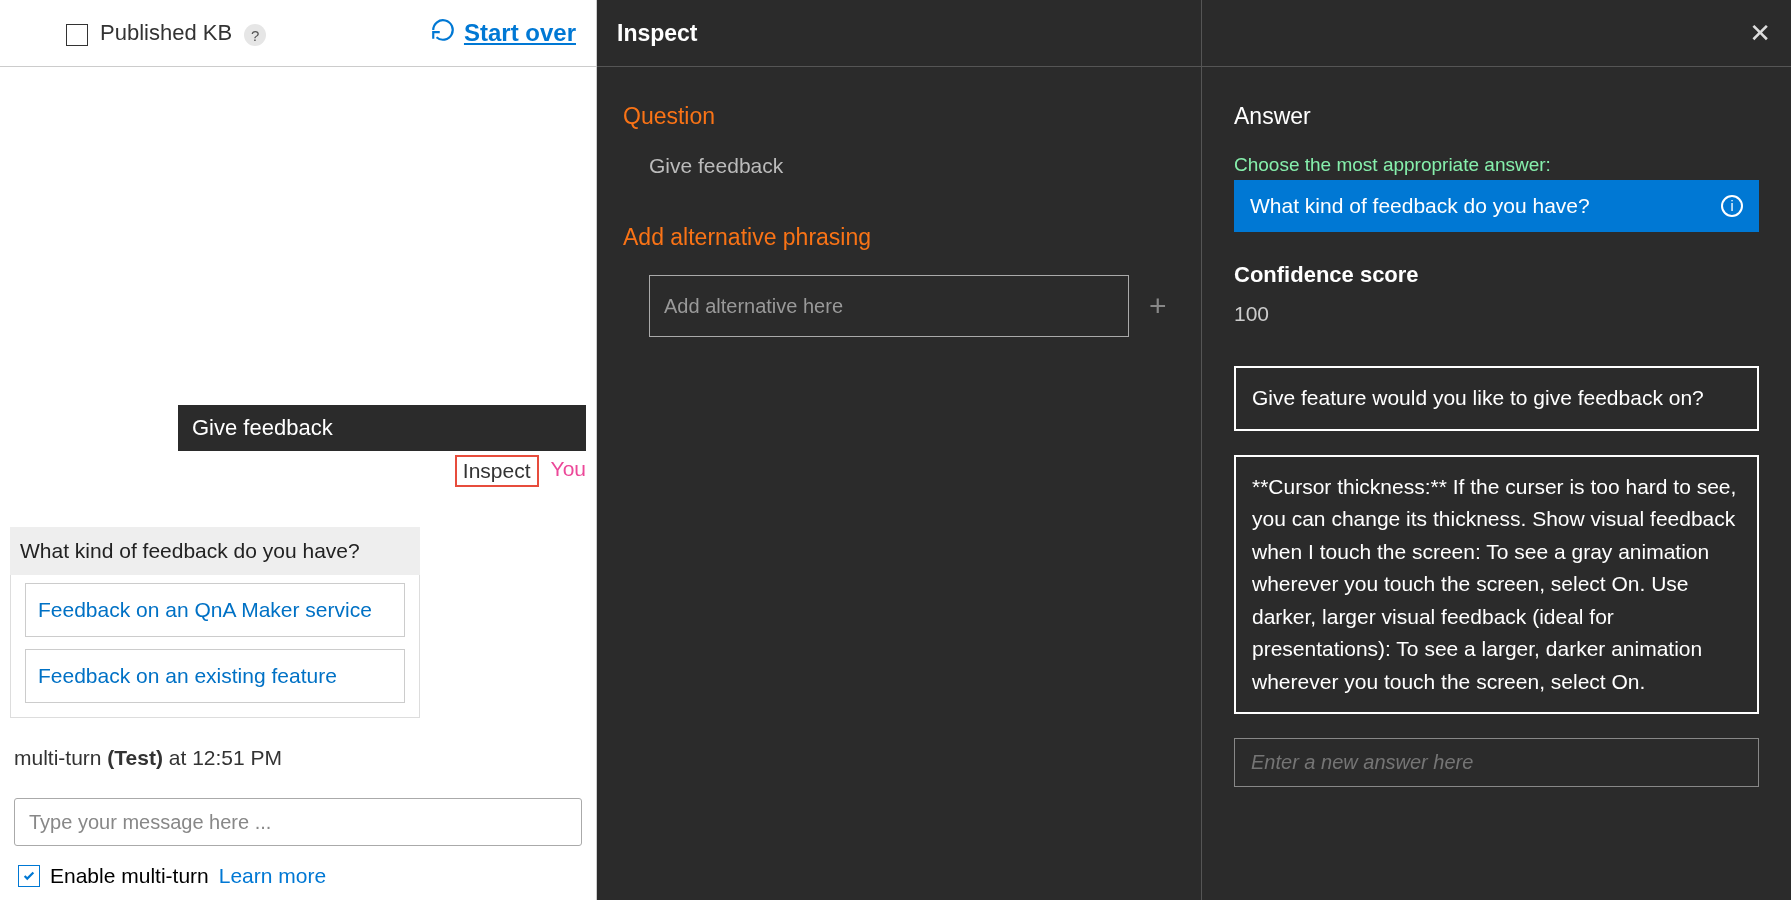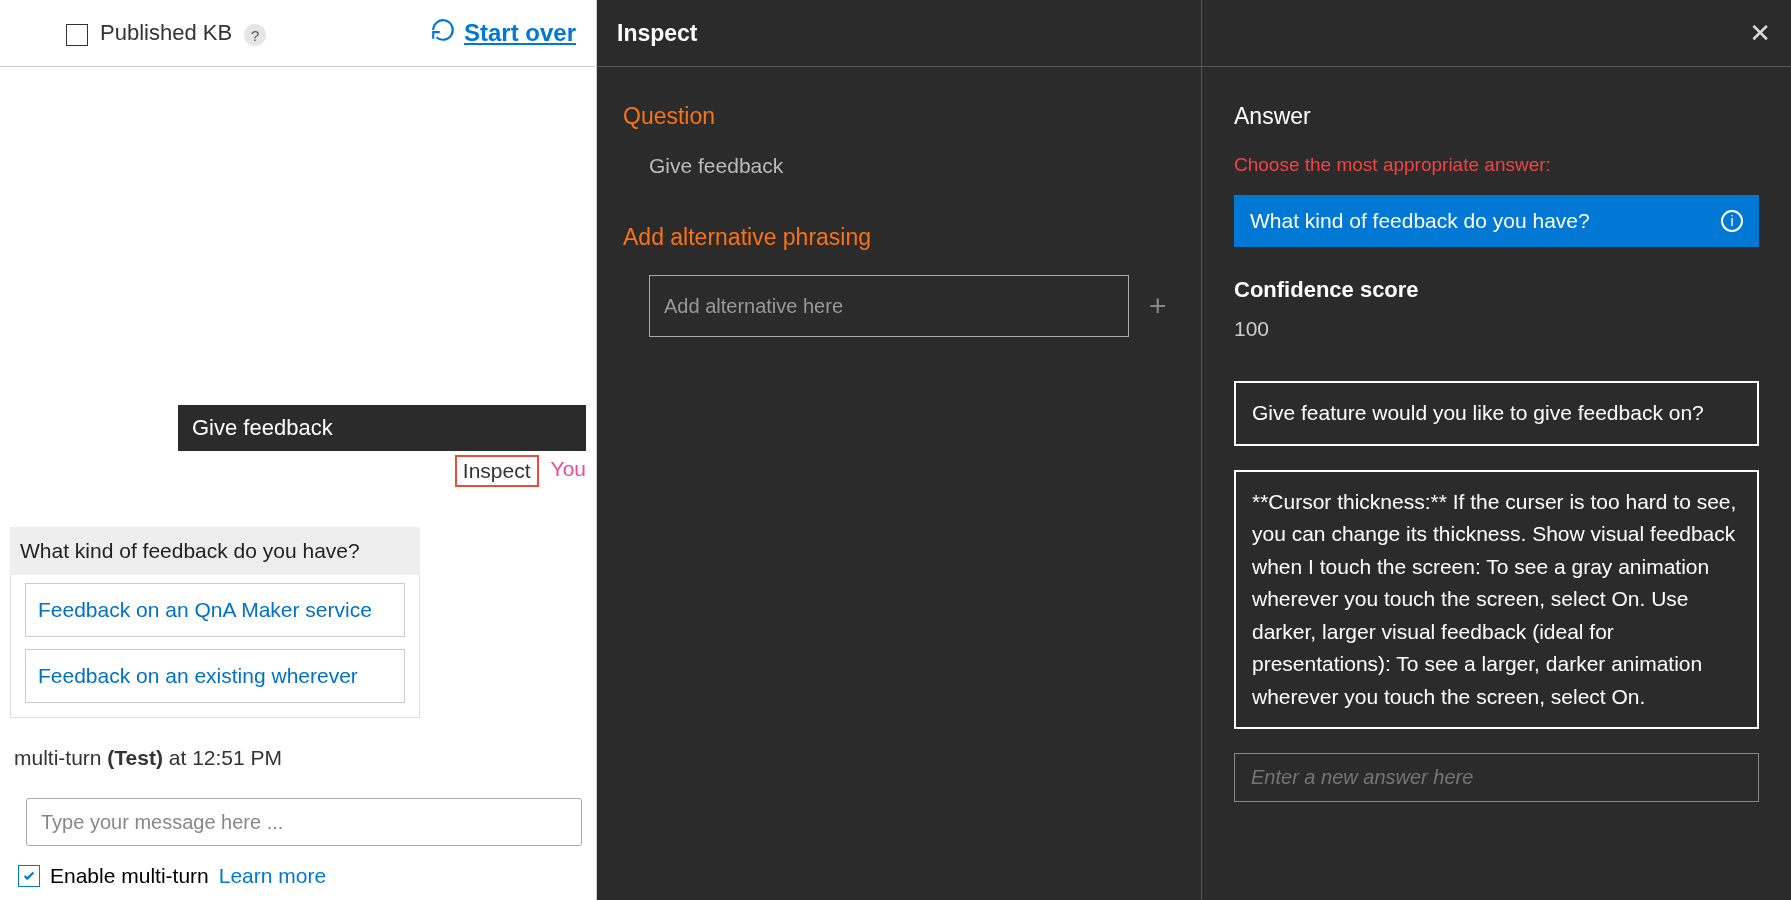--- a/index.html
+++ b/index.html
@@ -23,21 +23,21 @@
   .you-label { color: #ec4899; padding: 2px 0; }
 
   .bot-block { margin: 0 0 18px 0; width: 410px; }
   .bot-question { background: #eee; padding: 12px 10px; font-size: 21px; color: #222; }
   .options { border: 1px solid #ddd; border-top: none; padding: 8px 14px 14px 14px; display: flex; flex-direction: column; gap: 12px; }
   .option-btn { border: 1px solid #ccc; background: #fff; color: #0071c5; font-size: 21px; padding: 14px 12px; text-align: left; cursor: pointer; }
 
   .meta-line { font-size: 21px; color: #333; margin: 10px 4px 28px 4px; }
   .meta-line b { font-weight: 700; }
 
-  .input-box { margin: 0 4px 18px 16px; }
+  .input-box { margin: 0 4px 18px 4px; }
   .input-box input { width: 100%; height: 48px; border: 1px solid #aaa; border-radius: 3px; padding: 0 14px; font-size: 20px; color: #333; }
   .input-box input::placeholder { color: #888; }
 
   .enable-row { display: flex; align-items: center; gap: 10px; padding: 0 8px 2px 8px; font-size: 21px; }
   .check-enabled { width: 22px; height: 22px; border: 1.5px solid #0078d4; display: flex; align-items: center; justify-content: center; }
   .check-enabled svg { stroke: #0078d4; stroke-width: 2.5; fill: none; }
   .learn-more { color: #0078d4; cursor: pointer; }
 
   
   .mid-panel { width: 605px; height: 100%; background: #2b2b2b; color: #fff; display: flex; flex-direction: column; border-right: 1px solid #555; }
@@ -49,21 +49,21 @@
   .alt-input { flex: 0 0 480px; height: 62px; border: 1px solid #aaa; background: transparent; color: #fff; padding: 0 14px; font-size: 20px; }
   .alt-input::placeholder { color: #999; }
   .plus-icon { font-size: 30px; color: #888; font-weight: 300; cursor: pointer; }
 
   
   .right-panel { flex: 1; height: 100%; background: #2b2b2b; color: #fff; display: flex; flex-direction: column; }
   .right-header { height: 67px; border-bottom: 1px solid #555; display: flex; align-items: center; justify-content: flex-end; padding: 0 20px; }
   .close-x { font-size: 26px; color: #ddd; cursor: pointer; }
   .right-body { padding: 36px 32px; display: flex; flex-direction: column; }
   .answer-title { font-size: 23px; margin-bottom: 24px; }
-  .choose-label { font-size: 19px; color: #ef4444; margin-bottom: 19px; }
+  .choose-label { font-size: 19px; color: #86efac; margin-bottom: 4px; }
   .selected-answer { background: #0078d4; color: #fff; padding: 14px 16px; font-size: 21px; display: flex; justify-content: space-between; align-items: center; margin-bottom: 30px; }
   .info-icon { width: 22px; height: 22px; border: 2px solid #fff; border-radius: 50%; display: flex; align-items: center; justify-content: center; font-size: 14px; }
   .conf-title { font-size: 22px; font-weight: 600; margin-bottom: 14px; }
   .conf-val { font-size: 21px; color: #ccc; margin-bottom: 40px; }
   .answer-box { border: 2px solid #fff; padding: 14px 16px; font-size: 21px; color: #fff; margin-bottom: 24px; line-height: 1.55; }
   .new-answer { border: 1px solid #888; padding: 12px 16px; font-size: 20px; color: #888; font-style: italic; background: transparent; width: 100%; }
 </style>
 </head>
 <body>
 
@@ -89,21 +89,21 @@
     <div class="user-msg">Give feedback</div>
     <div class="inspect-row">
       <span class="inspect-link">Inspect</span>
       <span class="you-label">You</span>
     </div>
 
     <div class="bot-block">
       <div class="bot-question">What kind of feedback do you have?</div>
       <div class="options">
         <button class="option-btn">Feedback on an QnA Maker service</button>
-        <button class="option-btn">Feedback on an existing wherever</button>
+        <button class="option-btn">Feedback on an existing feature</button>
       </div>
     </div>
 
     <div class="meta-line">
       <span>multi-turn </span><b>(Test)</b><span> at 12:51 PM</span>
     </div>
 
     <div class="input-box">
       <input type="text" placeholder="Type your message here ..." style="">
     </div>

